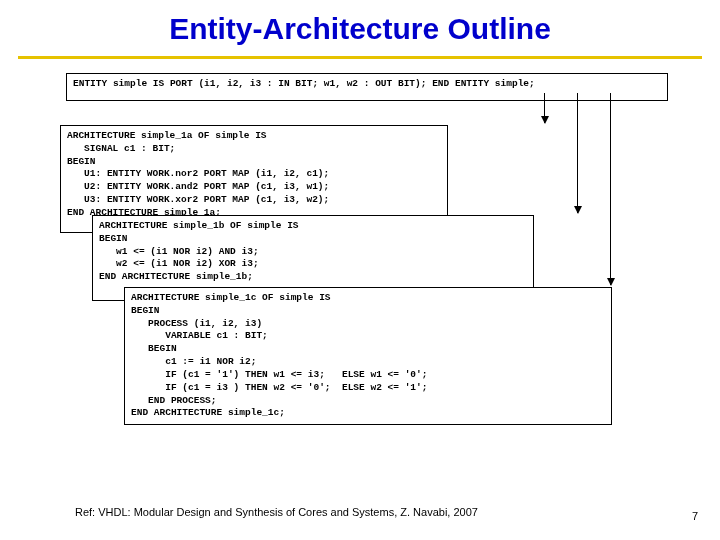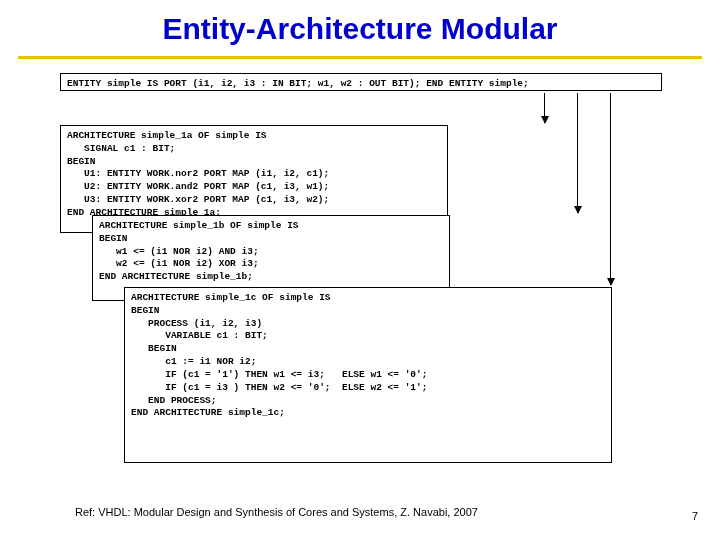--- a/index.html
+++ b/index.html
@@ -33,24 +33,24 @@
     position: absolute;
     background: #fff;
     border: 1px solid #000;
     font-family: "Courier New", monospace;
     font-size: 9.5px;
     font-weight: bold;
     line-height: 1.35;
     padding: 4px 6px;
     white-space: pre;
   }
-  .entity  { left: 20px;  top: 0;    width: 602px; height: 18px; }
+  .entity  { left: 26px;  top: 0;    width: 602px; height: 28px; }
   .arch-a  { left: 20px;  top: 52px; width: 388px; height: 108px; z-index: 1; }
-  .arch-b  { left: 52px;  top: 142px;width: 358px; height: 86px;  z-index: 2; }
-  .arch-c  { left: 84px;  top: 214px;width: 488px; height: 176px; z-index: 3; }
+  .arch-b  { left: 52px;  top: 142px;width: 442px; height: 86px;  z-index: 2; }
+  .arch-c  { left: 84px;  top: 214px;width: 488px; height: 138px; z-index: 3; }
   .arrow {
     position: absolute;
     width: 1px;
     background: #000;
   }
   .arrow::after {
     content: "";
     position: absolute;
     bottom: -1px;
     left: -3.5px;
@@ -73,21 +73,21 @@
     position: absolute;
     right: 22px;
     bottom: 18px;
     font-size: 11px;
     color: #000;
   }
 </style>
 </head>
 <body>
 
-<div class="title">Entity-Architecture Modular</div>
+<div class="title">Entity-Architecture Outline</div>
 <div class="rule"></div>
 
 <div class="stage">
 
   <div class="box entity">ENTITY simple IS PORT (i1, i2, i3 : IN BIT; w1, w2 : OUT BIT); END ENTITY simple;</div>
 
   <div class="arrow arr1"></div>
   <div class="arrow arr2"></div>
   <div class="arrow arr3"></div>
 

